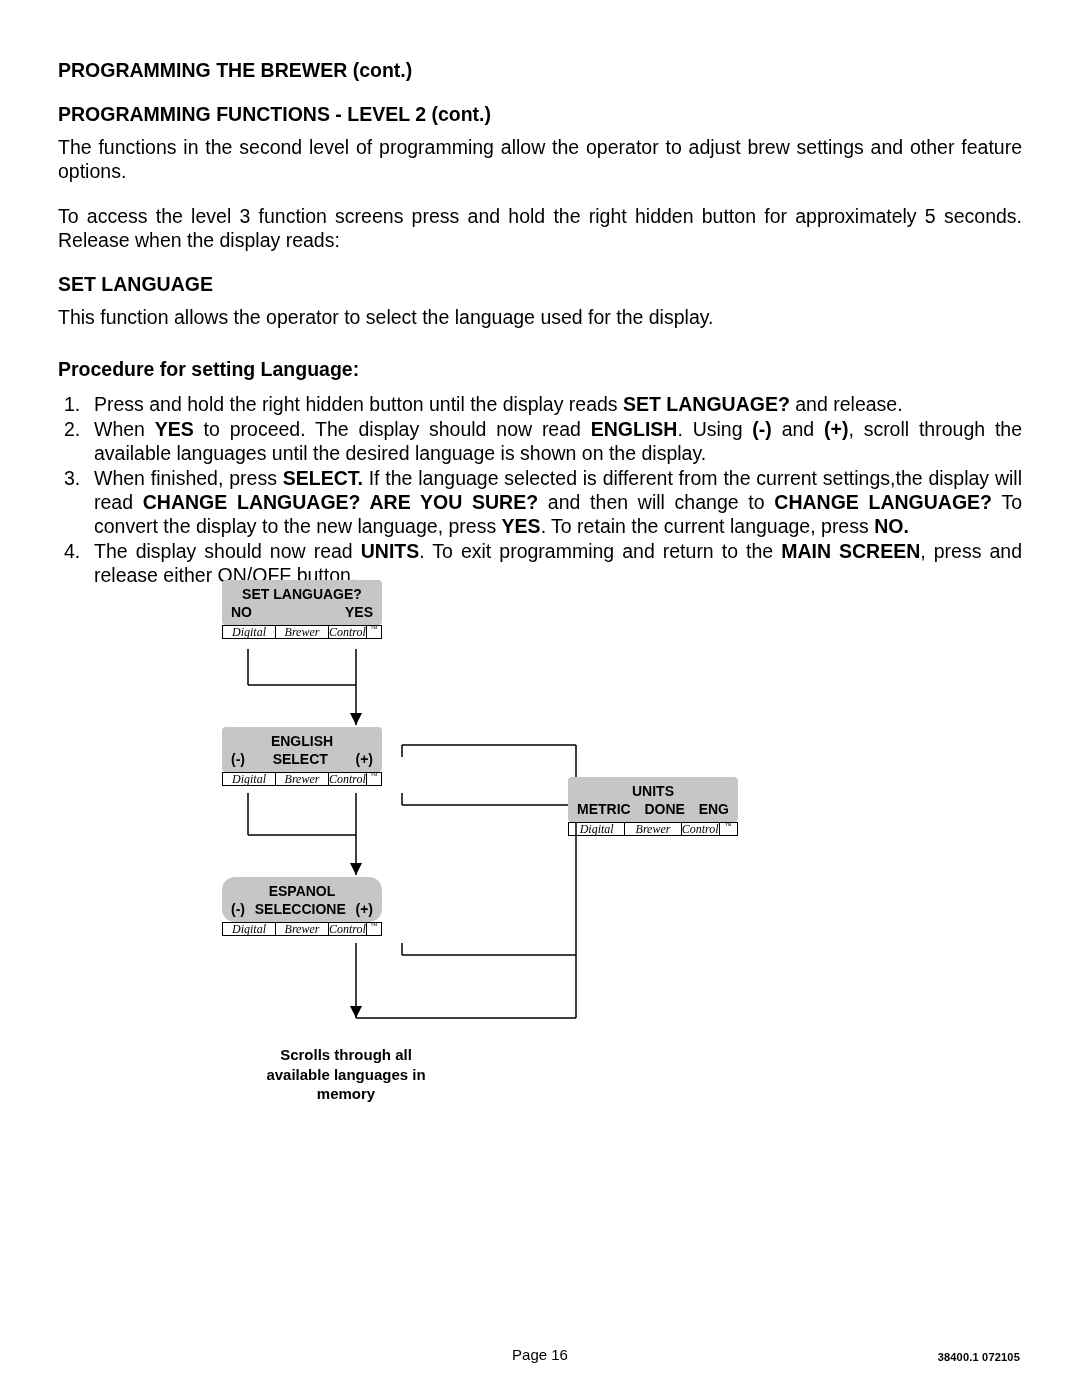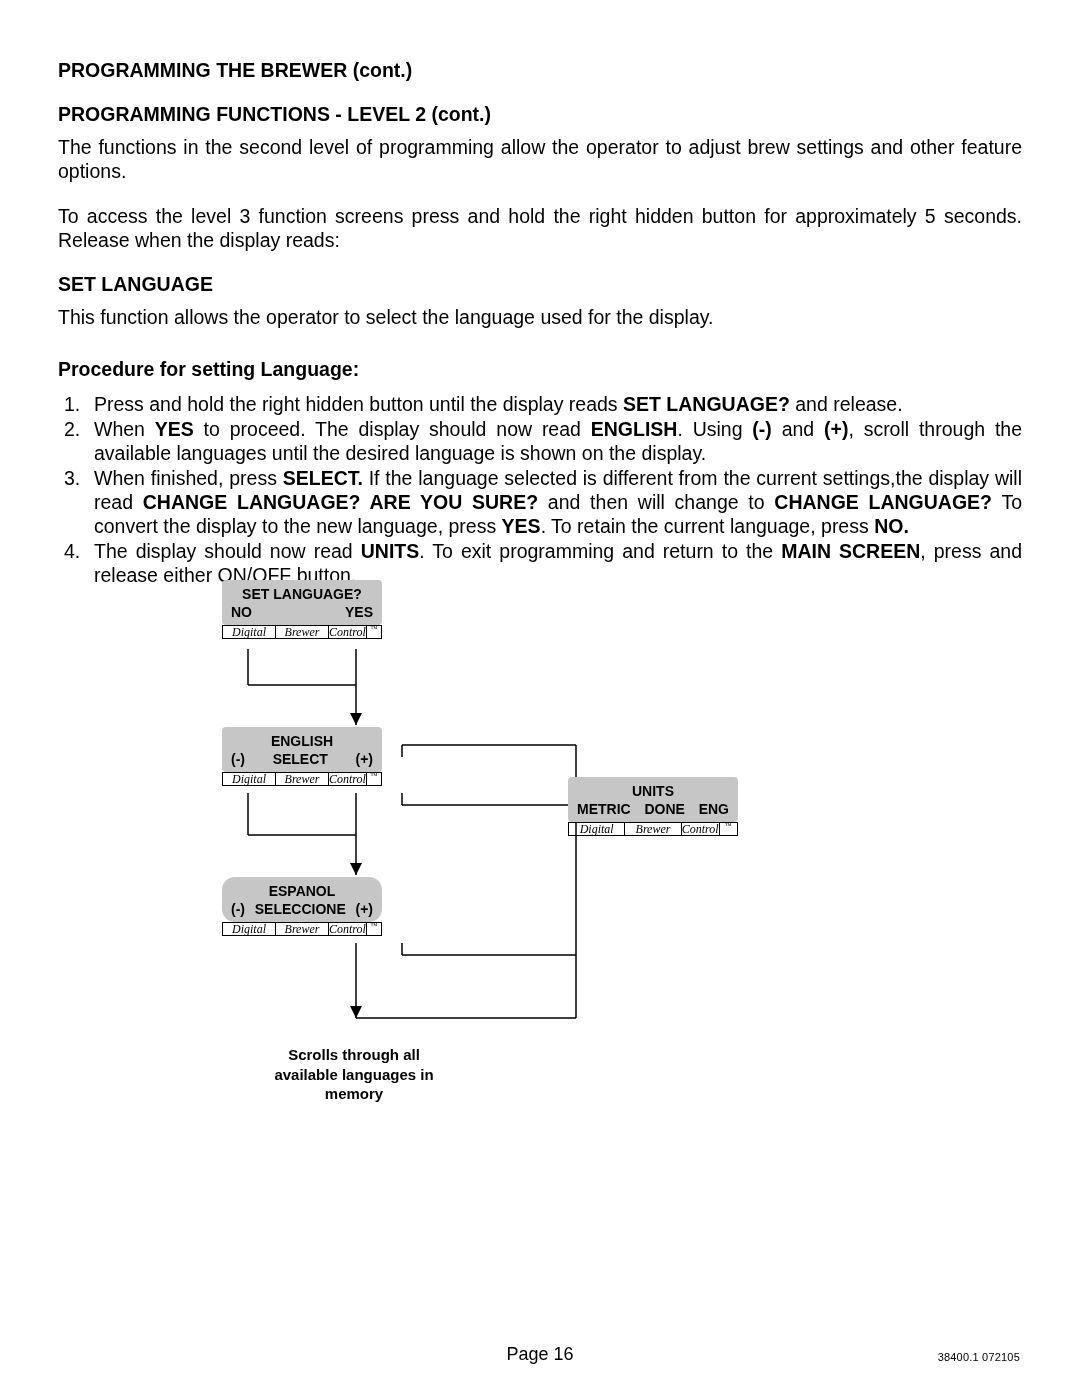--- a/index.html
+++ b/index.html
@@ -71,27 +71,28 @@
   }
 
   svg.lines { position: absolute; left: 0; top: 0; width: 1080px; height: 620px; }
   svg.lines line, svg.lines polyline { stroke: #000; stroke-width: 1.5; fill: none; }
   svg.lines polygon { fill: #000; }
 
   .footer {
     position: absolute;
     bottom: 32px; left: 0; width: 1080px;
     text-align: center;
-    font-size: 18px;
+    font-size: 15px;
   }
   .docnum {
     position: absolute;
     bottom: 32px; right: 60px;
     font-size: 11px;
     letter-spacing: 0.2px;
+    font-weight: bold;
   }
 </style>
 </head>
 <body>
 
 <div class="h1">PROGRAMMING THE BREWER (cont.)</div>
 <div class="h2">PROGRAMMING FUNCTIONS - LEVEL  2 (cont.)</div>
 <div class="para">The functions in the second level of programming allow the operator to adjust brew settings and other feature options.</div>
 <div class="para">To access the level 3 function screens press and hold the right hidden button for approximately 5 seconds. Release when the display reads:</div>
 <div class="h2">SET LANGUAGE</div>
@@ -212,18 +213,18 @@
   </div>
   <div class="brand" style="left:568px; top:257px; width:170px;">
     <span>Digital</span>
     <span>Brewer</span>
     <span>
         <span>Control</span>
         <span class="tm">™</span>
       </span>
   </div>
 
-  <div class="note" style="left:264px; top:480px;">Scrolls through all available languages in memory</div>
+  <div class="note" style="left:256px; top:480px;">Scrolls through all available languages in memory</div>
 
 </div>
 
 <div class="footer">Page 16</div>
 <div class="docnum">38400.1 072105</div>
 
 </body></html>

